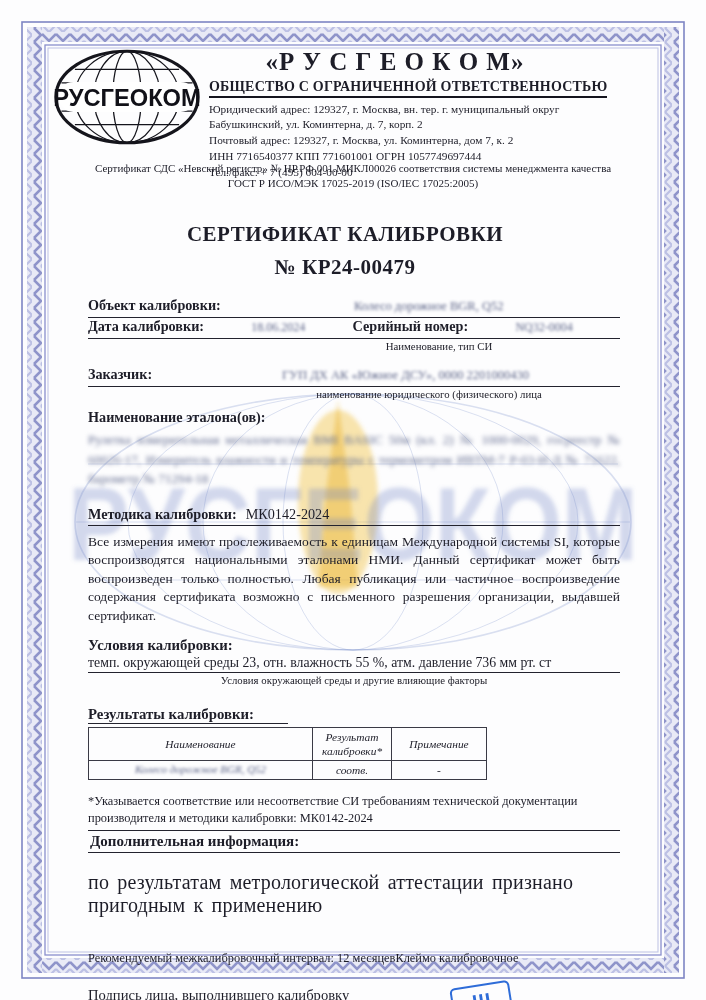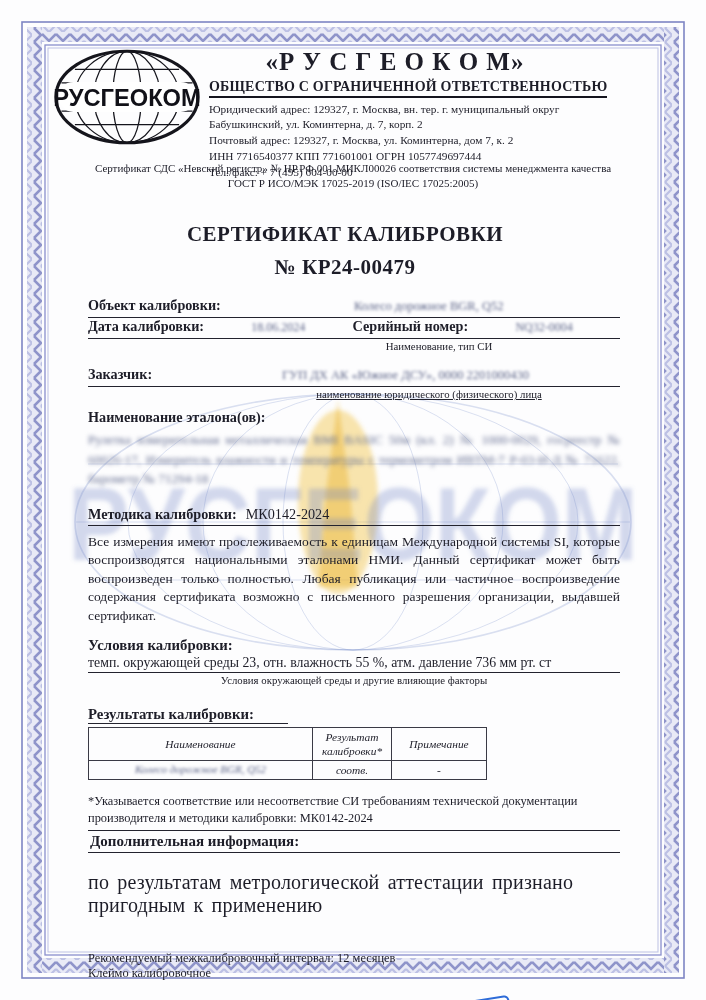--- a/index.html
+++ b/index.html
@@ -37,21 +37,21 @@
   .para{margin-top:7px;font-size:13.5px;line-height:1.38;text-align:justify;}
   .sec{margin-top:11px;font-weight:bold;font-size:14.8px;}
   .cond-val{font-size:13.8px;border-bottom:1.4px solid #23232e;padding-bottom:1px;margin-top:1px;}
   .res-lab{margin-top:20px;font-weight:bold;font-size:14.8px;border-bottom:1.4px solid #23232e;display:inline-block;padding-right:34px;}
   table.res{border-collapse:collapse;margin-top:3px;font-style:italic;}
   table.res th, table.res td{border:1px solid #3a3a45;font-weight:normal;text-align:center;font-size:11.4px;line-height:1.25;padding:2px 4px;}
   .c-name{width:215px;}.c-res{width:70px;}.c-note{width:86px;}
   .footnote{margin-top:13px;font-size:12.4px;line-height:1.3;padding-bottom:4px;border-bottom:1.4px solid #23232e;}
   .add-lab{font-weight:bold;font-size:15px;border-bottom:1.4px solid #23232e;padding:2px 0 2px 2px;}
   .add-val{margin-top:18px;font-size:20px;word-spacing:3px;letter-spacing:.2px;}
-  .interval-row{margin-top:34px;display:flex;justify-content:center;font-size:12.4px;flex-direction:column;}
+  .interval-row{margin-top:34px;display:flex;justify-content:flex-start;font-size:12.4px;}
   .interval-row .right{margin-right:4px;}
   .signer{margin-top:21px;font-size:14.6px;}
   .sigrow{position:relative;margin-top:4px;height:72px;}
   .sigcol{position:absolute;}
   .sigline{border-bottom:1.3px solid #4a4a55;height:26px;display:flex;align-items:flex-end;justify-content:center;font-size:11.5px;padding-bottom:2px;}
   .sig-scribble{position:absolute;left:6px;top:-12px;}
   .stamp{
     position:absolute;left:366px;top:-24px;width:56px;height:62px;
     border:2.6px solid #2e6cd8;border-radius:5px;transform:rotate(-9deg);
     color:#2e6cd8;font-family:"DejaVu Sans", sans-serif;font-weight:bold;
@@ -164,21 +164,21 @@
       <span class="sp"></span>
     </div>
     <div class="cap" style="padding-left:170px;">Наименование, тип СИ</div>
 
     <div class="frow uline" style="margin-top:14px;">
       <span class="lab">Заказчик:</span>
       <span class="sp"></span>
       <span class="val redact" style="font-size:12.5px;">ГУП ДХ АК «Южное ДСУ», 0000 2201000430</span>
       <span class="sp" style="flex:0.7;"></span>
     </div>
-    <div class="cap" style="padding-left:150px;text-decoration:underline;">наименование юридического (физического) лица</div>
+    <div class="cap" style="padding-left:150px;">наименование юридического (физического) лица</div>
 
     <div class="etalon">
       <span class="lab">Наименование эталона(ов):</span>
       <div class="etalon-text redact2">Рулетка измерительная металлическая BMI BASIC 50м (кл. 2) № 1000-0029, госреестр № 60026-17, Измеритель влажности и температуры с термометром ИВТМ-7 Р-03-И-Д № 71622, барометр № 71294-18</div>
     </div>
 
     <div class="mrow uline">
       <span class="lab">Методика калибровки:</span>
       <span class="v" style="margin-left:5px;">МК0142-2024</span>
     </div>

